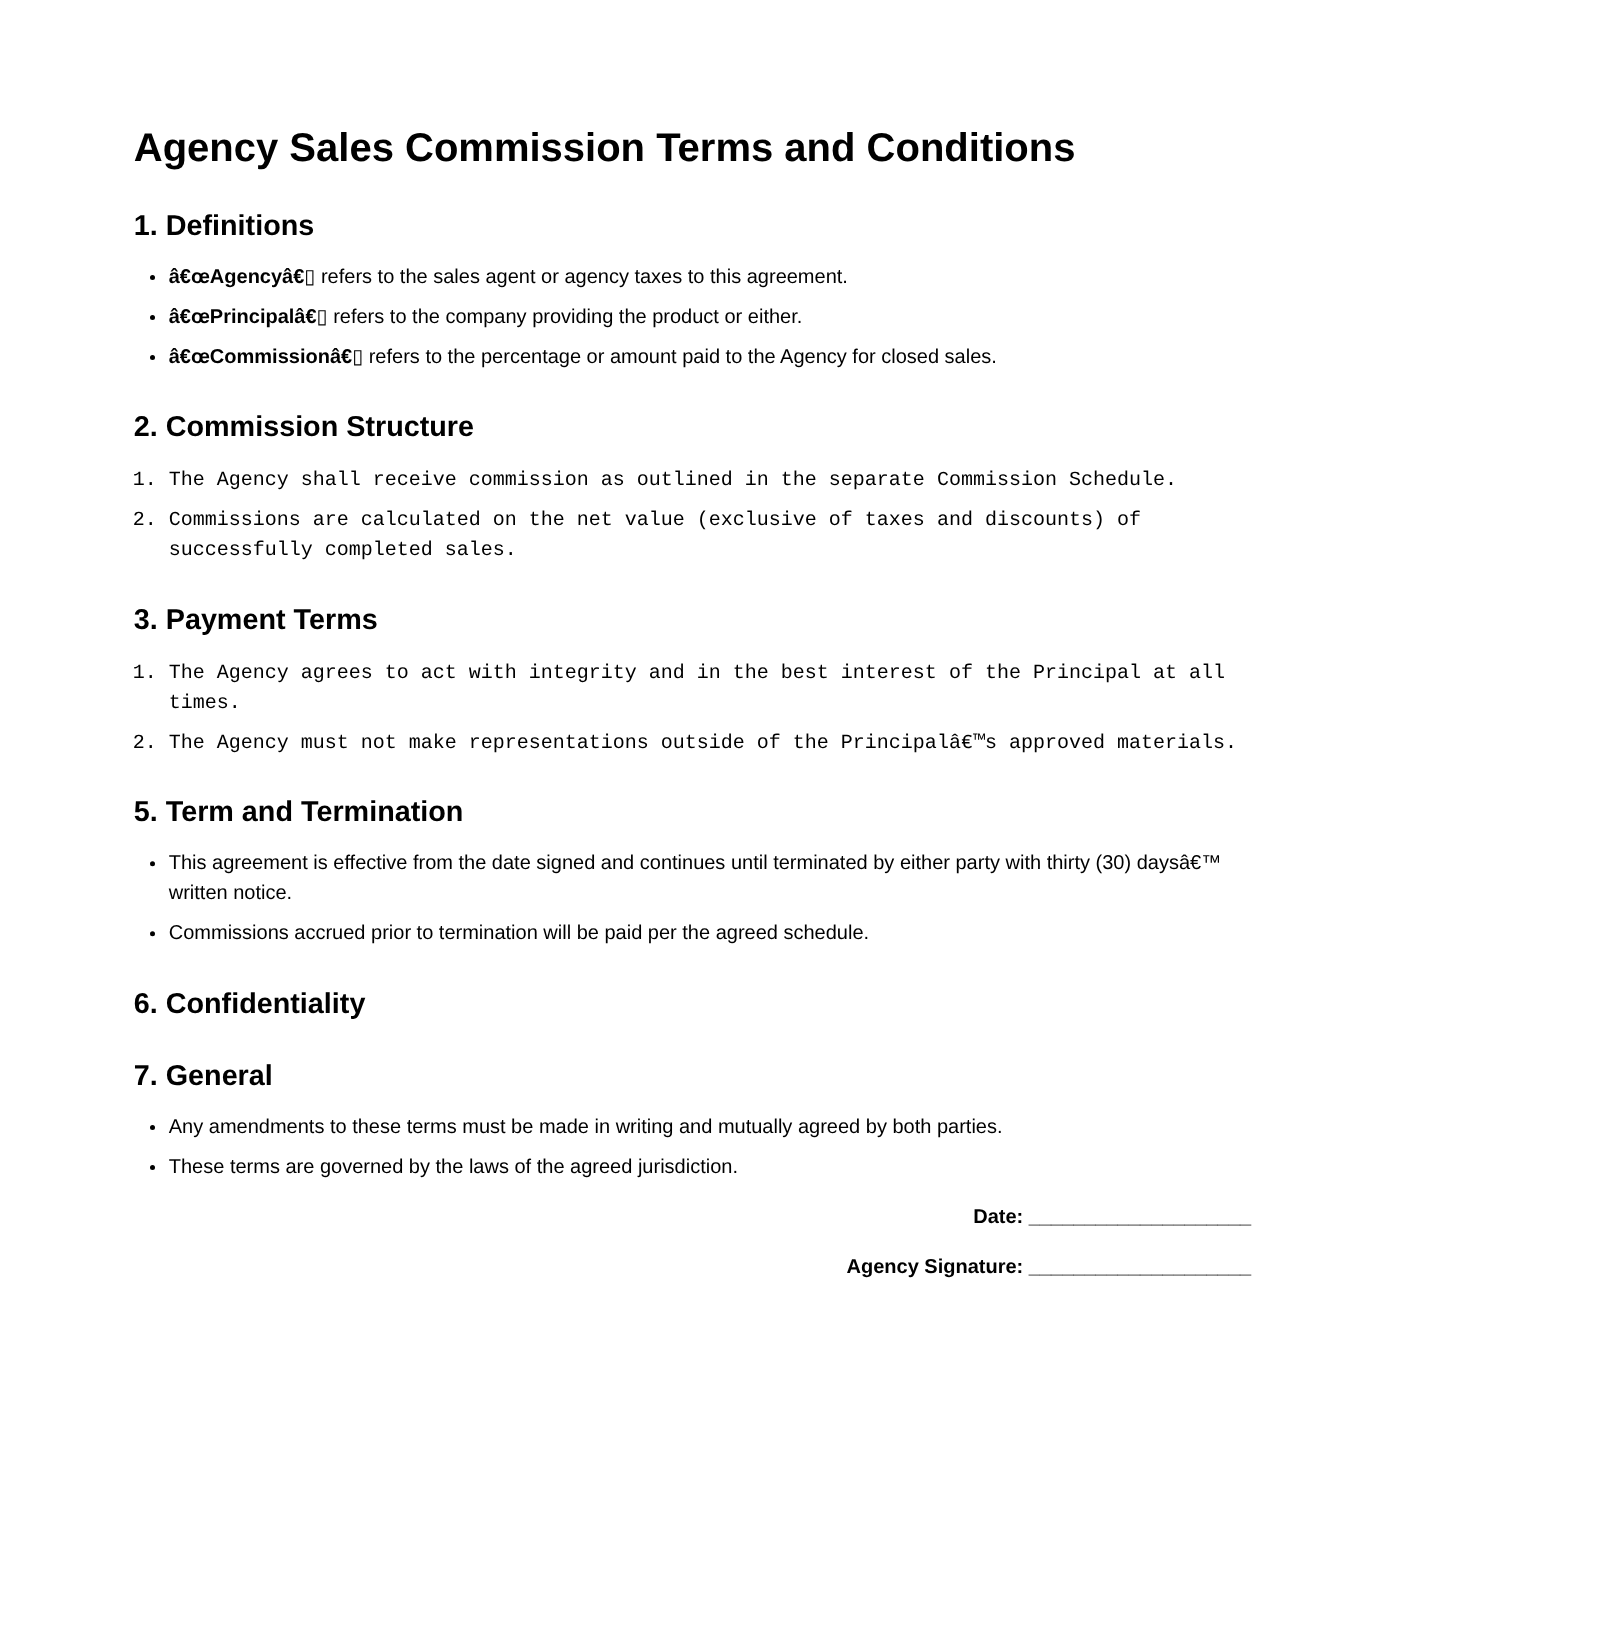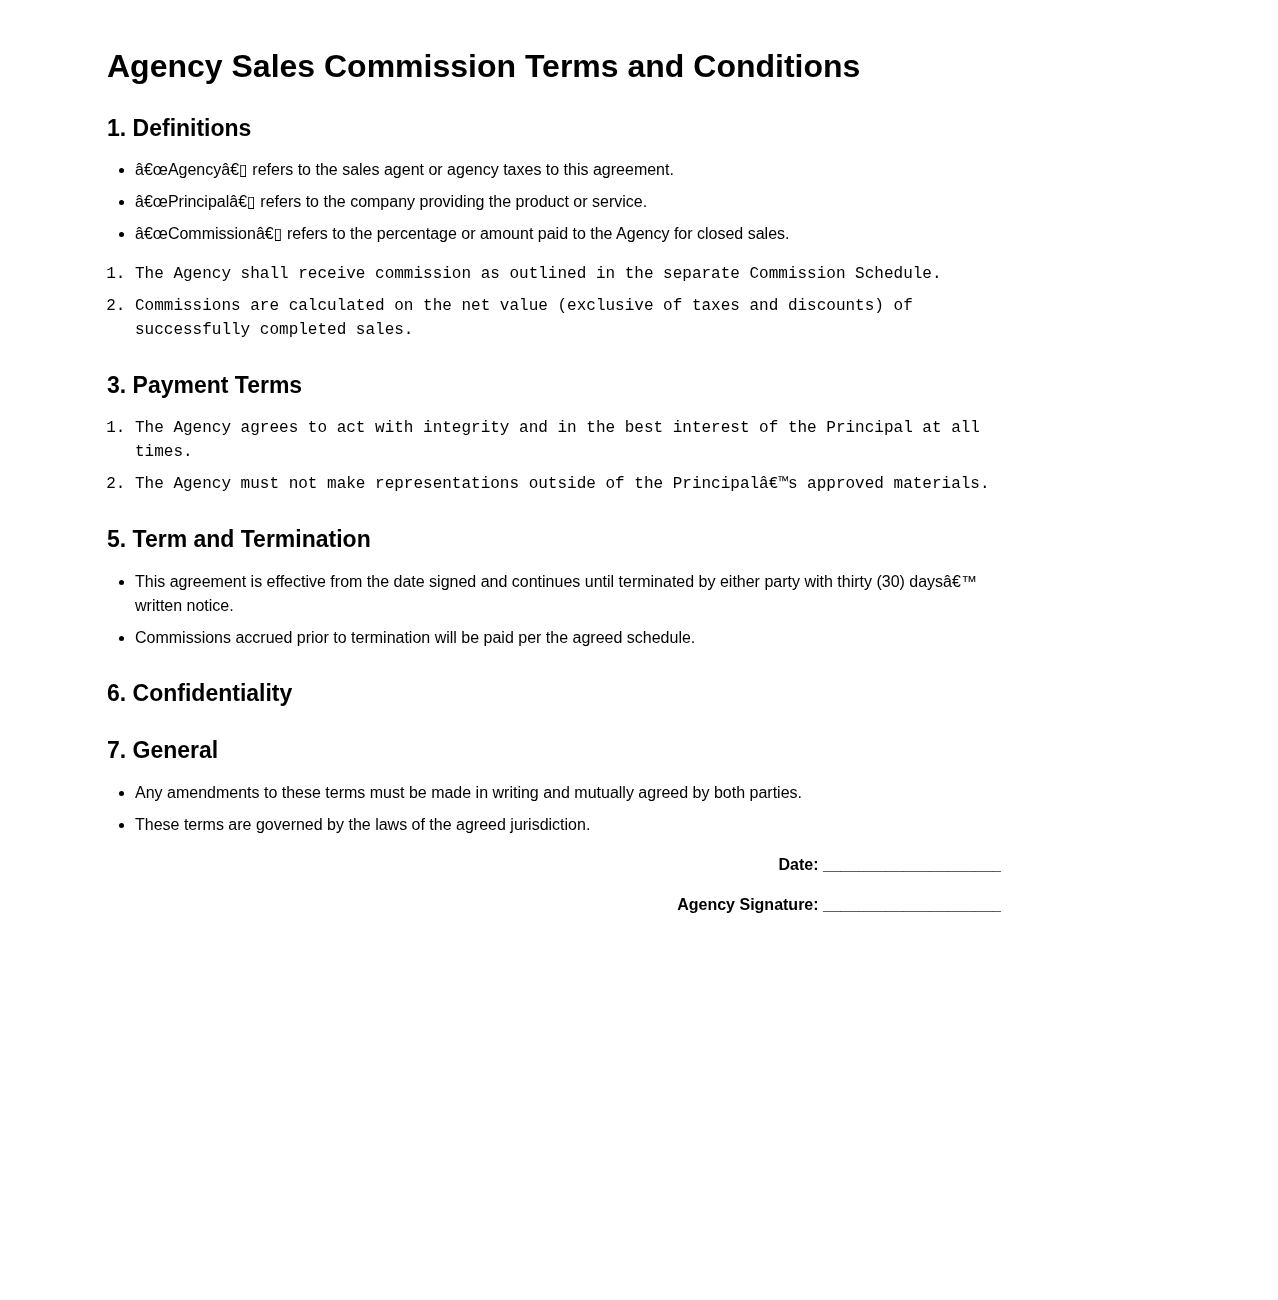--- a/index.html
+++ b/index.html
@@ -8,21 +8,21 @@
     background: #ffffff;
     color: #000000;
     font-family: "Liberation Sans", "DejaVu Sans", sans-serif;
     font-size: 16px;
     line-height: 1.5;
   }
   .page {
     width: 1086px;
     min-height: 1300px;
     box-sizing: border-box;
-    padding: 48px 85px 60px 107px;
+    padding: 100px 85px 60px 107px;
     background: #ffffff;
   }
   h1.doc-title {
     font-size: 32px;
     font-weight: 700;
     margin: 0 0 20px 0;
     line-height: 1.15;
   }
   h2.sec-heading {
     font-size: 23px;
@@ -40,36 +40,37 @@
     margin-bottom: 8px;
   }
   p.doc-para {
     margin: 16px 0;
   }
   .sig-block p {
     font-weight: 700;
     margin: 16px 0;
     text-align: right;
   }
-  strong.term { font-weight: 400; }
+  strong.term { font-weight: 700; }
 </style>
 </head>
 <body>
 
 <div class="page">
 
   <h1 class="doc-title">Agency Sales Commission Terms and Conditions</h1>
 
   <h2 class="sec-heading">1. Definitions</h2>
   <ul class="doc-list">
     <li><strong class="term">â€œAgencyâ€▯</strong><span> refers to the sales agent or agency taxes to this agreement.</span></li>
-    <li><strong class="term">â€œPrincipalâ€▯</strong><span> refers to the company providing the product or service.</span></li>
+    <li><strong class="term">â€œPrincipalâ€▯</strong><span> refers to the company providing the product or either.</span></li>
     <li><strong class="term">â€œCommissionâ€▯</strong><span> refers to the percentage or amount paid to the Agency for closed sales.</span></li>
   </ul>
 
+  <h2 class="sec-heading">2. Commission Structure</h2>
   <ol class="doc-list">
     <li>The Agency shall receive commission as outlined in the separate Commission Schedule.</li>
     <li>Commissions are calculated on the net value (exclusive of taxes and discounts) of successfully completed sales.</li>
   </ol>
 
   <h2 class="sec-heading">3. Payment Terms</h2>
 
   <ol class="doc-list">
     <li>The Agency agrees to act with integrity and in the best interest of the Principal at all times.</li>
     <li>The Agency must not make representations outside of the Principalâ€™s approved materials.</li>

